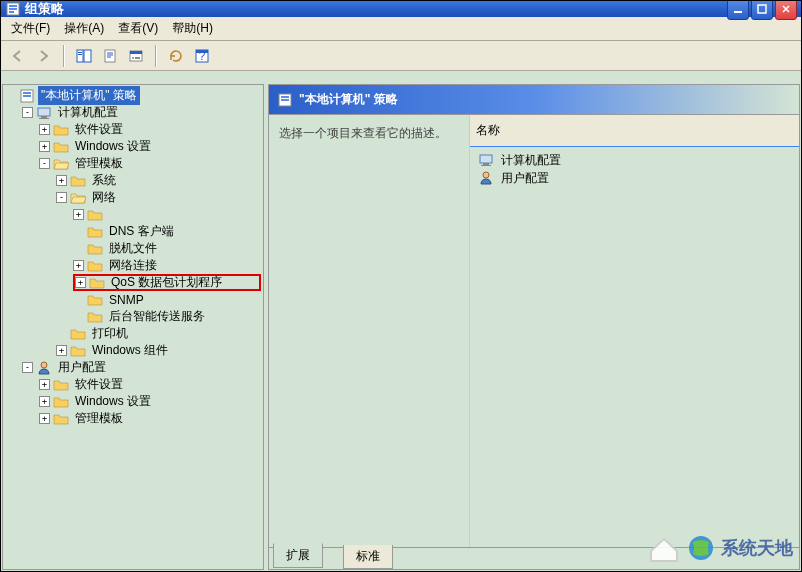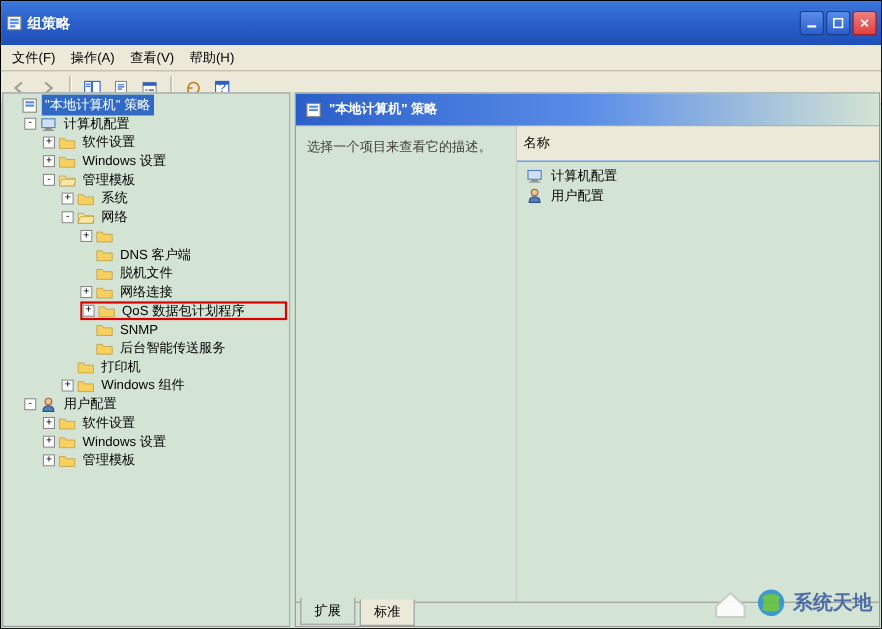--- a/index.html
+++ b/index.html
@@ -1,17 +1,17 @@
 <!DOCTYPE html>
 <html><head>
 <meta charset="utf-8">
 <style>
 *{box-sizing:border-box;margin:0;padding:0;font-family:"Microsoft YaHei",SimSun,Arial,sans-serif;font-size:12px}
 body{background:#d4e4d4;width:802px;height:572px;overflow:hidden;position:relative;border:1px solid #000}
-.titlebar{height:40px;background:linear-gradient(to bottom,#3b77dd 0%,#2a5fc9 50%,#1e4fb8 100%);display:flex;align-items:center;padding:0 4px;color:#fff}
+.titlebar{height:16px;background:linear-gradient(to bottom,#3b77dd 0%,#2a5fc9 50%,#1e4fb8 100%);display:flex;align-items:center;padding:0 4px;color:#fff}
 .titlebar .t-icon{width:16px;height:16px;margin-right:4px;display:flex;align-items:center;justify-content:center}
 .titlebar .title{flex:1;font-weight:bold;font-size:13px}
 .winbtns{display:flex;gap:2px}
 .winbtn{width:22px;height:22px;border-radius:3px;display:flex;align-items:center;justify-content:center;color:#fff;font-weight:bold;font-size:11px}
 .winbtn.min,.winbtn.max{background:linear-gradient(to bottom,#5a8de8,#2a5fc9);border:1px solid #1a3f8f}
 .winbtn.close{background:linear-gradient(to bottom,#f08080,#e04040);border:1px solid #a02020}
 .menubar{height:24px;background:#ece9d8;border-bottom:1px solid #aca899;display:flex;align-items:center;padding:0 4px;gap:2px}
 .menubar .mitem{padding:3px 6px;cursor:default}
 .toolbar{height:30px;background:#ece9d8;border-bottom:1px solid #aca899;display:flex;align-items:center;padding:0 6px;gap:4px}
 .tbtn{width:22px;height:22px;display:flex;align-items:center;justify-content:center;border:1px solid transparent}
@@ -23,21 +23,21 @@
 .contentpanel{flex:1;background:#d4e4d4;border:1px solid #999;display:flex;flex-direction:column;overflow:hidden}
 .chead{height:30px;background:linear-gradient(to right,#2a5fc9,#5a8de8,#d4e4d4);display:flex;align-items:center;padding:0 8px;color:#fff;font-weight:bold;border-bottom:1px solid #999}
 .chead .h-icon{width:16px;height:16px;margin-right:6px}
 .cbody{flex:1;display:flex;background:#d4e4d4}
 .desccol{width:200px;padding:10px;color:#404040}
 .listcol{flex:1;border-left:1px solid #ccc}
 .listhdr{height:32px;background:#ece9d8;border-bottom:1px solid #3b82f6;display:flex;align-items:center;padding:0 6px;font-size:12px}
 .listbody{padding:4px}
 .listrow{display:flex;align-items:center;height:18px;padding:0 4px;gap:4px}
 .tabbar{height:22px;background:#d4e4d4;border-top:1px solid #999;display:flex;align-items:flex-end;padding:0 4px}
-.tab{padding:3px 12px;border:1px solid #999;border-top:none;background:#ece9d8;margin-right:4px;font-size:12px}
+.tab{padding:3px 12px;border:1px solid #999;border-top:none;background:#ece9d8;margin-right:20px;font-size:12px}
 .tab.active{background:#d4e4d4;border-top:1px solid #d4e4d4;position:relative;top:-1px}
 .tree{list-style:none}
 .tree ul{list-style:none;padding-left:17px}
 .trow{display:flex;align-items:center;height:17px;white-space:nowrap}
 .exp{width:11px;height:11px;border:1px solid #888;background:#fff;display:flex;align-items:center;justify-content:center;font-size:9px;line-height:1;margin-right:3px;font-family:monospace;color:#000}
 .noexp{width:11px;height:11px;margin-right:3px}
 .ticon{width:16px;height:16px;margin-right:3px;flex-shrink:0}
 .tlabel{padding:1px 3px}
 .tlabel.sel{background:#316ac5;color:#fff}
 .hl{border:2px solid #d00;padding:0}

